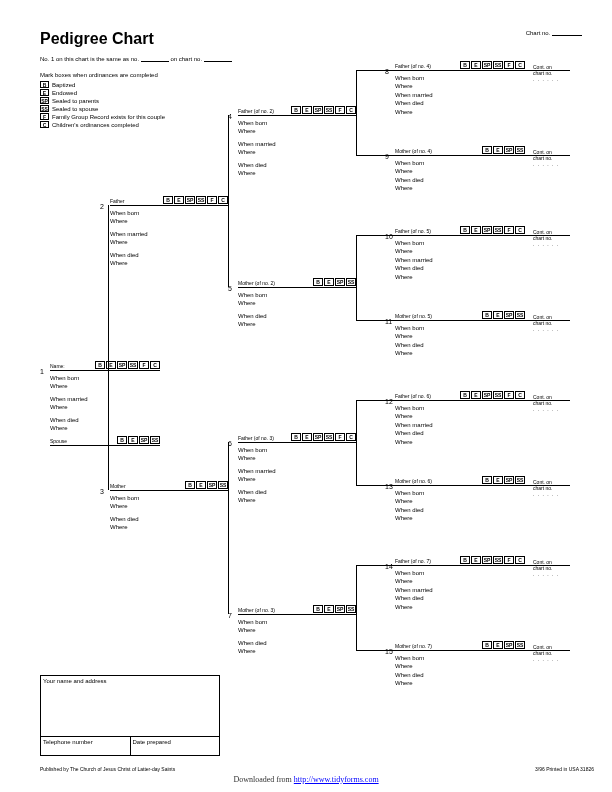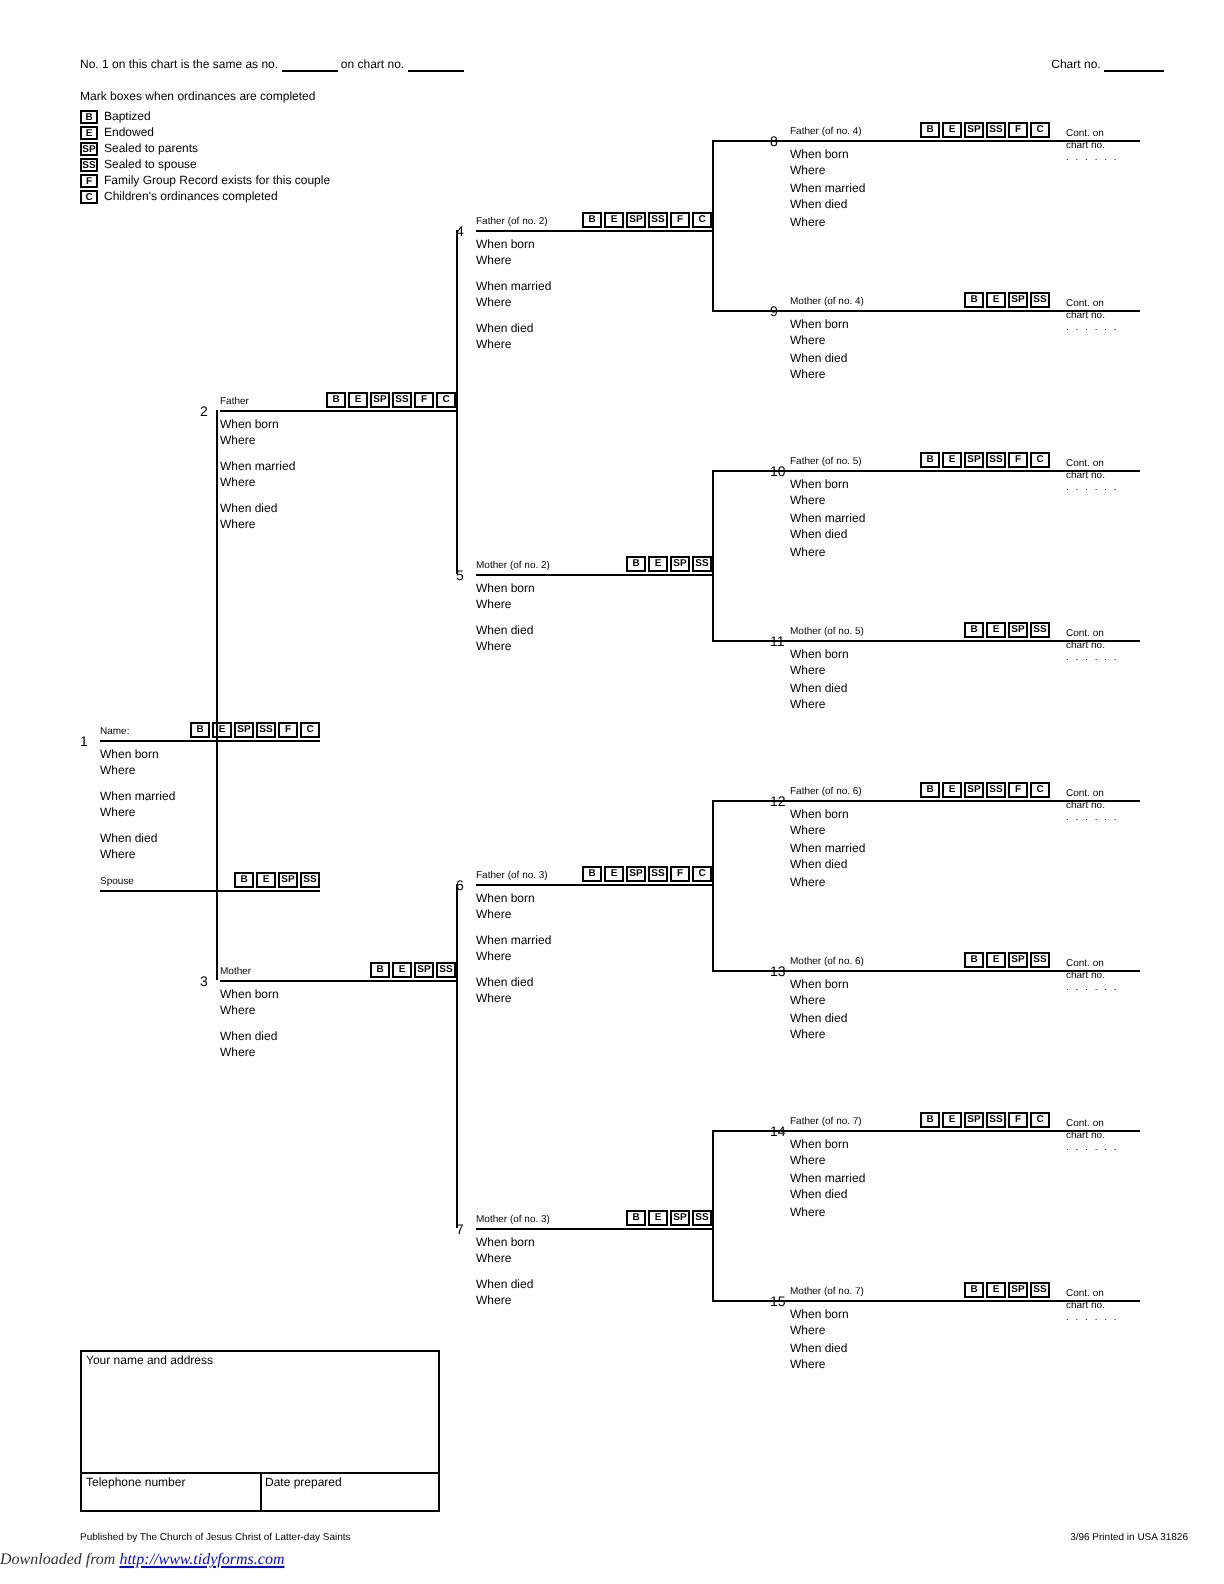--- a/index.html
+++ b/index.html
@@ -24,29 +24,30 @@
 .fields{margin-top:3px}
 .fields div{line-height:1.4}
 .cont{position:absolute;font-size:5px;text-align:left;width:30px}
 .dots{letter-spacing:1px}
 .addrbox{position:absolute;left:40px;bottom:36px;width:180px;border:1px solid #000;font-size:6px}
 .addrbox .top{height:60px;padding:2px}
 .addrbox .bot{display:flex;border-top:1px solid #000}
 .addrbox .bot div{flex:1;padding:2px;height:18px}
 .addrbox .bot div:first-child{border-right:1px solid #000}
 .footer{position:absolute;bottom:20px;left:40px;right:18px;font-size:5px;display:flex;justify-content:space-between}
-.download{position:absolute;bottom:8px;left:0;right:0;text-align:left;font-size:8px;font-style:italic;font-family:'Times New Roman',serif;color:#333}
+.download{position:absolute;bottom:8px;left:0;right:0;text-align:center;font-size:8px;font-family:'Times New Roman',serif;color:#333}
 .download a{color:#00f;text-decoration:underline}
 .hline{position:absolute;height:1px;background:#000}
 .vline{position:absolute;width:1px;background:#000}
 </style>
 </head>
 <body>
 
 <div class="page">
+<h1>Pedigree Chart</h1>
 <div class="chartno"><span>Chart no.</span> <span class="line"></span></div>
 <div class="subhead"><span>No. 1 on this chart is the same as no.</span> <span class="line"></span> <span>on chart no.</span> <span class="line"></span></div>
 
 <div class="legend">
 <div class="leg-title">Mark boxes when ordinances are completed</div>
 <div class="leg-row">
         <span class="box">B</span>
         <span>Baptized</span>
       </div>
 <div class="leg-row">

